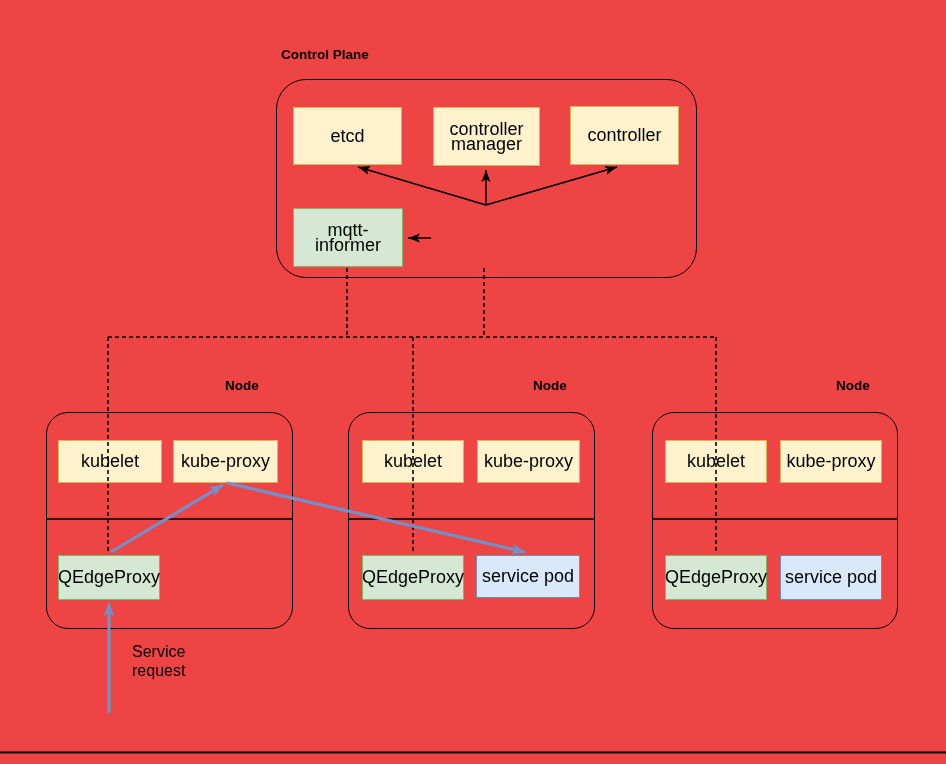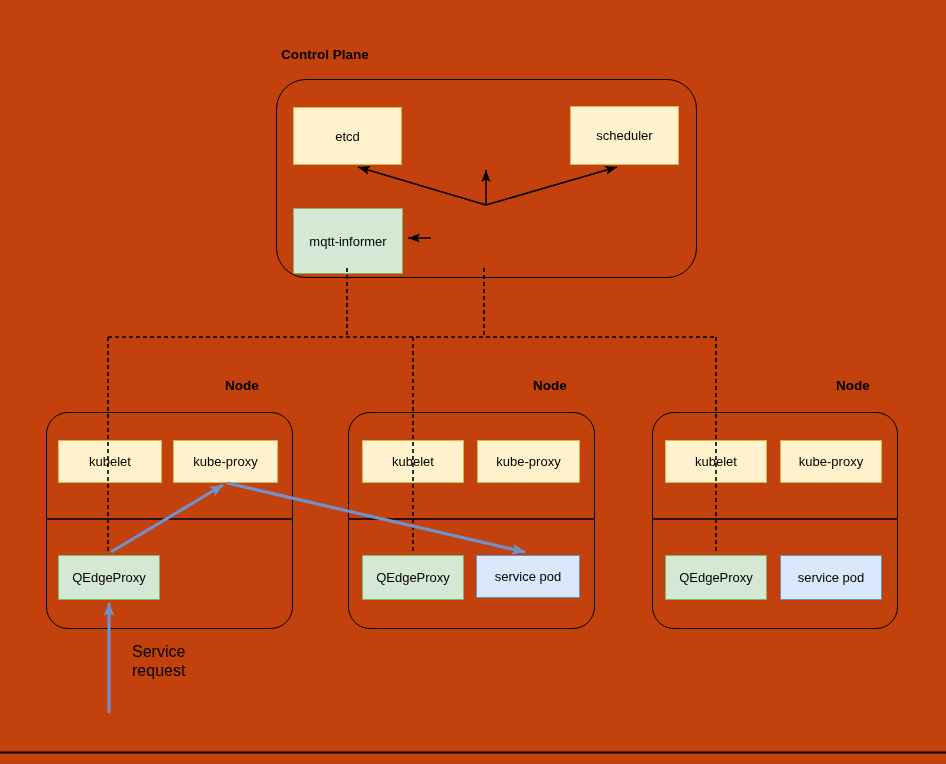--- a/index.html
+++ b/index.html
@@ -1,33 +1,33 @@
 <!DOCTYPE html>
 <html><head>
 <meta charset="utf-8">
 <style>
   html,body{margin:0;padding:0;background:#ffffff;}
   body{font-family:"Liberation Sans", sans-serif; color:#000;}
-  .canvas{position:relative;width:946px;height:764px;background:#c2410c;overflow:hidden;}
+  .canvas{position:relative;width:946px;height:764px;background:#ef4444;overflow:hidden;}
 
   .container-box{
     position:absolute;
     border:1.6px solid #000;
     background:transparent;
     box-sizing:border-box;
   }
   .cp-box{border-radius:30px;}
   .node-box{border-radius:22px;}
 
   .comp{
     position:absolute;
     box-sizing:border-box;
     display:flex;align-items:center;justify-content:center;
     text-align:center;
-    font-size:13px;line-height:15px;
+    font-size:18px;line-height:15px;
     padding:2px;
   }
   .yellow{background:#FFF2CC;border:1.3px solid #D6B656;}
   .green{background:#D5E8D4;border:1.3px solid #82B366;}
   .blue{background:#DAE8FC;border:1.3px solid #6C8EBF;}
 
   .bold-label{
     position:absolute;
     font-weight:bold;
     font-size:13.5px;line-height:16px;
@@ -46,22 +46,23 @@
 </style>
 </head>
 <body>
 
 <div class="canvas">
 
   <div class="bold-label" style="left:281px;top:47px;">Control Plane</div>
   <div class="container-box cp-box" style="left:276px;top:79px;width:421px;height:199px;"></div>
 
   <div class="comp yellow" style="left:293px;top:107px;width:109px;height:58px;">etcd</div>
-  <div class="comp yellow" style="left:570px;top:106px;width:109px;height:59px;">scheduler</div>
-  <div class="comp green" style="left:293px;top:208px;width:110px;height:66px;">mqtt-informer</div>
+  <div class="comp yellow" style="left:433px;top:107px;width:107px;height:59px;">controller manager</div>
+  <div class="comp yellow" style="left:570px;top:106px;width:109px;height:59px;">controller</div>
+  <div class="comp green" style="left:293px;top:208px;width:110px;height:59px;">mqtt-informer</div>
 
   <div class="bold-label" style="left:225px;top:378px;">Node</div>
   <div class="container-box node-box" style="left:46px;top:412px;width:247px;height:217px;"></div>
   <div class="comp yellow" style="left:58px;top:440px;width:104px;height:43px;">kubelet</div>
   <div class="comp yellow" style="left:173px;top:440px;width:105px;height:43px;">kube-proxy</div>
   <div class="comp green" style="left:58px;top:555px;width:102px;height:45px;">QEdgeProxy</div>
 
   <div class="bold-label" style="left:533px;top:378px;">Node</div>
   <div class="container-box node-box" style="left:348px;top:412px;width:247px;height:217px;"></div>
   <div class="comp yellow" style="left:362px;top:440px;width:102px;height:43px;">kubelet</div>

